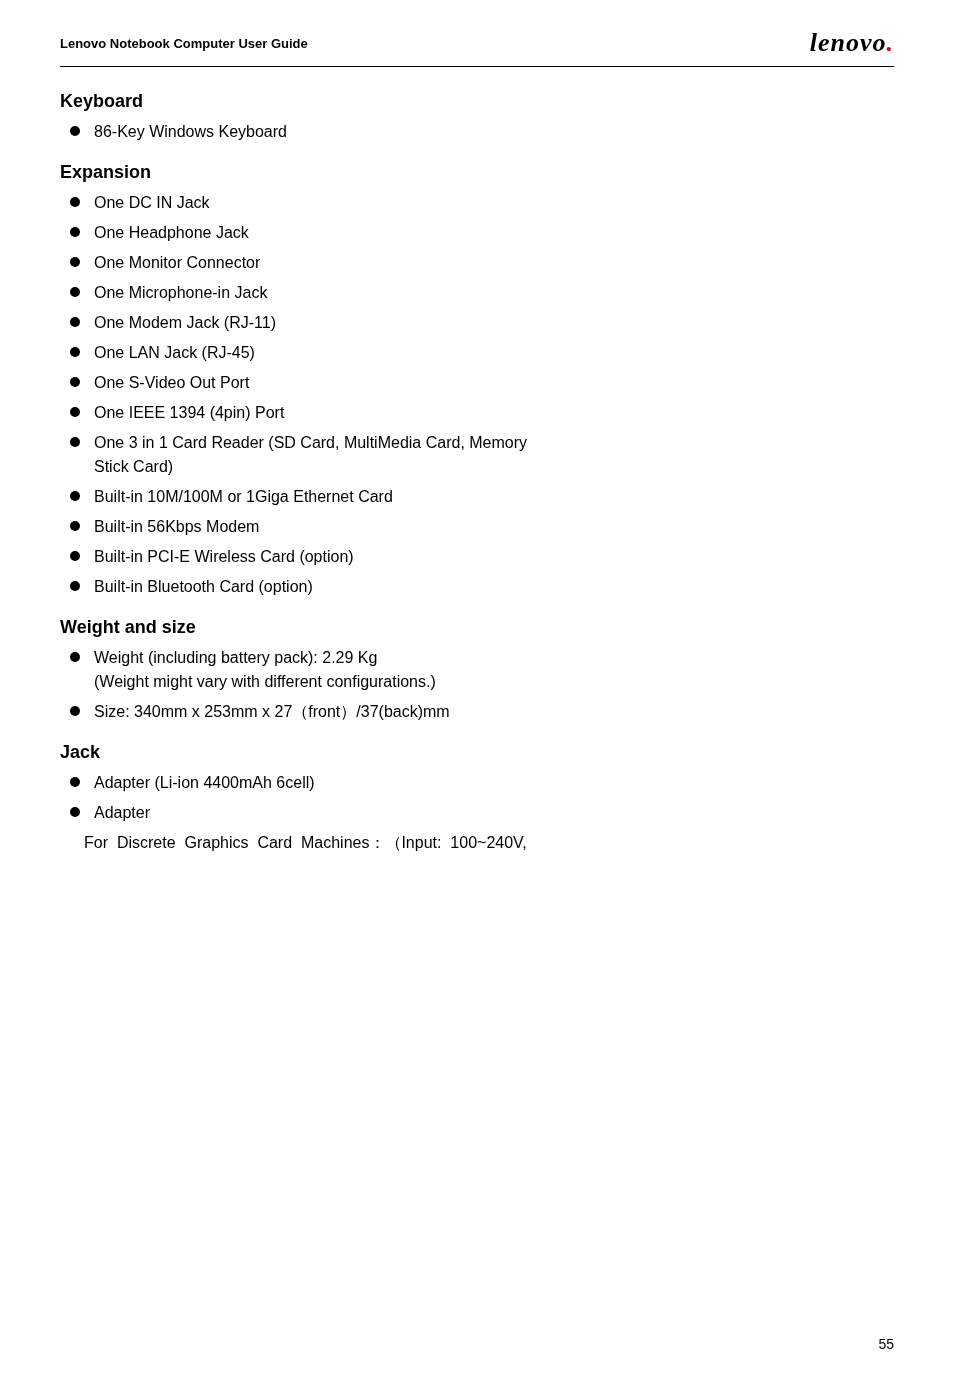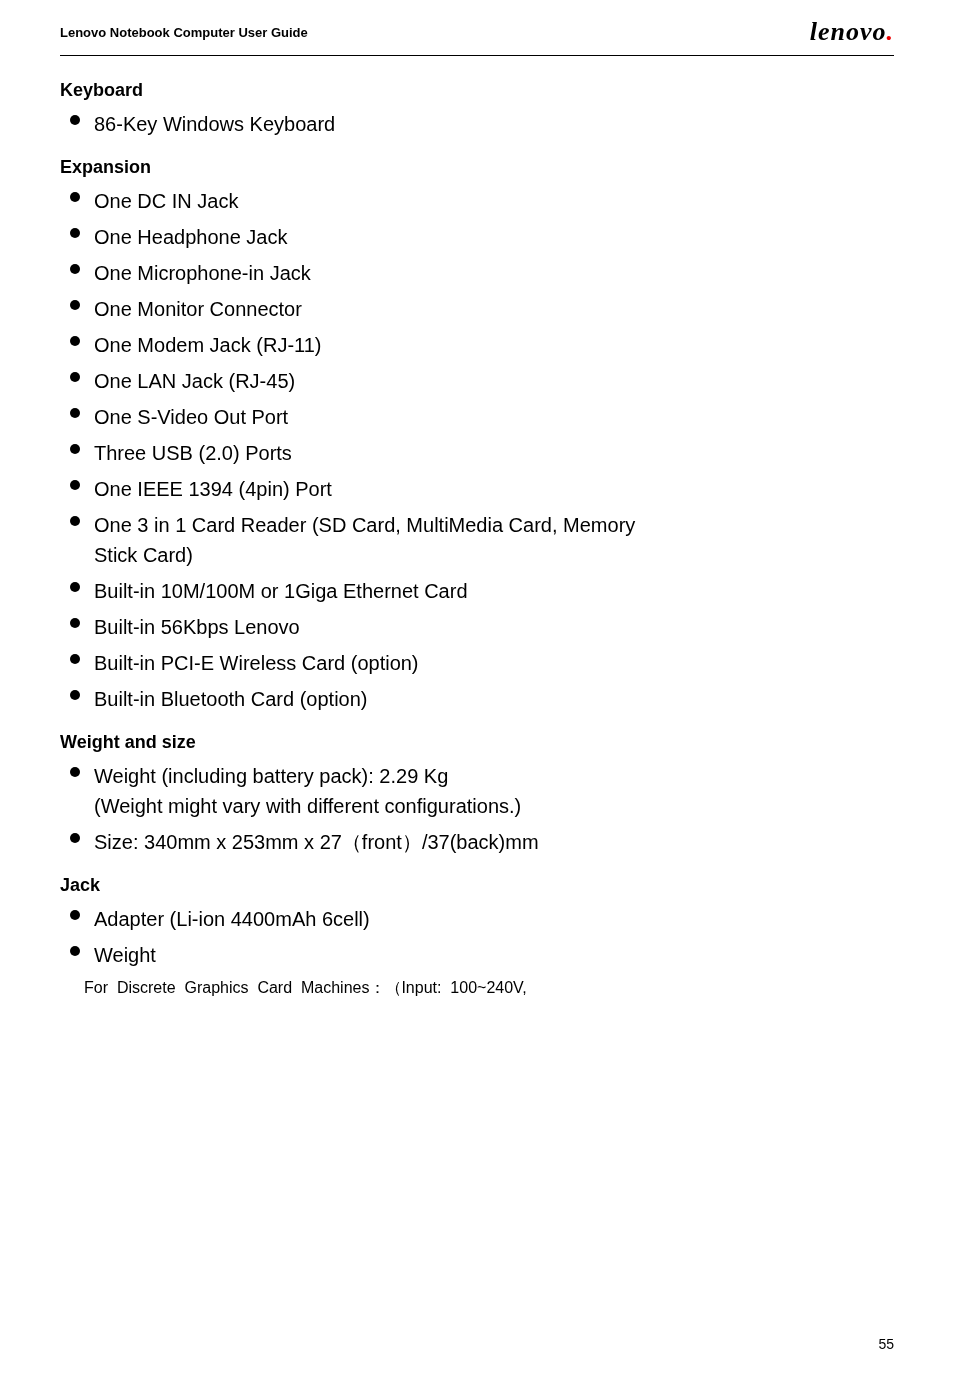--- a/index.html
+++ b/index.html
@@ -13,21 +13,21 @@
       background: #ffffff;
       color: #000000;
       width: 954px;
       min-height: 1386px;
       position: relative;
     }
 
     .page {
       width: 954px;
       min-height: 1386px;
-      padding: 17px 60px 60px 60px;
+      padding: 28px 60px 60px 60px;
       position: relative;
     }
 
     .header {
       display: flex;
       justify-content: space-between;
       align-items: center;
       border-bottom: 1px solid #000;
       padding-bottom: 8px;
       margin-bottom: 24px;
@@ -62,21 +62,21 @@
 
     .bullet-list {
       list-style: none;
       margin-left: 10px;
       margin-bottom: 4px;
     }
 
     .bullet-list li {
       display: flex;
       align-items: flex-start;
-      font-size: 20px;
+      font-size: 16px;
       margin-bottom: 6px;
       line-height: 1.5;
       font-family: Arial, sans-serif;
     }
 
     .bullet-list li .bullet {
       display: inline-block;
       width: 10px;
       height: 10px;
       background: #000;
@@ -134,41 +134,37 @@
       <li>
         <span class="bullet"></span>
         <span class="text">One DC IN Jack</span>
       </li>
       <li>
         <span class="bullet"></span>
         <span class="text">One Headphone Jack</span>
       </li>
       <li>
         <span class="bullet"></span>
+        <span class="text">One Monitor Connector</span>
+      </li>
+      <li>
+        <span class="bullet"></span>
         <span class="text">One Microphone-in Jack</span>
       </li>
       <li>
         <span class="bullet"></span>
-        <span class="text">One Monitor Connector</span>
-      </li>
-      <li>
-        <span class="bullet"></span>
         <span class="text">One Modem Jack (RJ-11)</span>
       </li>
       <li>
         <span class="bullet"></span>
         <span class="text">One LAN Jack (RJ-45)</span>
       </li>
       <li>
         <span class="bullet"></span>
         <span class="text">One S-Video Out Port</span>
-      </li>
-      <li>
-        <span class="bullet"></span>
-        <span class="text">Three USB (2.0) Ports</span>
       </li>
       <li>
         <span class="bullet"></span>
         <span class="text">One IEEE 1394 (4pin) Port</span>
       </li>
       <li>
         <span class="bullet"></span>
         <span class="text">
           One 3 in 1 Card Reader (SD Card, MultiMedia Card, Memory<br>
           <span style="margin-left:0px;">Stick Card)</span>
@@ -178,21 +174,21 @@
   </div>
 
   <div class="section">
     <ul class="bullet-list">
       <li>
         <span class="bullet"></span>
         <span class="text">Built-in 10M/100M or 1Giga Ethernet Card</span>
       </li>
       <li>
         <span class="bullet"></span>
-        <span class="text">Built-in 56Kbps Lenovo</span>
+        <span class="text">Built-in 56Kbps Modem</span>
       </li>
       <li>
         <span class="bullet"></span>
         <span class="text">Built-in PCI-E Wireless Card (option)</span>
       </li>
       <li>
         <span class="bullet"></span>
         <span class="text">Built-in Bluetooth Card (option)</span>
       </li>
     </ul>
@@ -217,21 +213,21 @@
 
   <div class="section">
     <div class="section-title">Jack</div>
     <ul class="bullet-list">
       <li>
         <span class="bullet"></span>
         <span class="text">Adapter (Li-ion 4400mAh 6cell)</span>
       </li>
       <li>
         <span class="bullet"></span>
-        <span class="text">Weight</span>
+        <span class="text">Adapter</span>
       </li>
     </ul>
     <div class="sub-indent">
       For&nbsp; Discrete&nbsp; Graphics&nbsp; Card&nbsp; Machines：（Input:&nbsp; 100~240V,
     </div>
   </div>
 
   <div class="page-number">55</div>
 </div>
 

